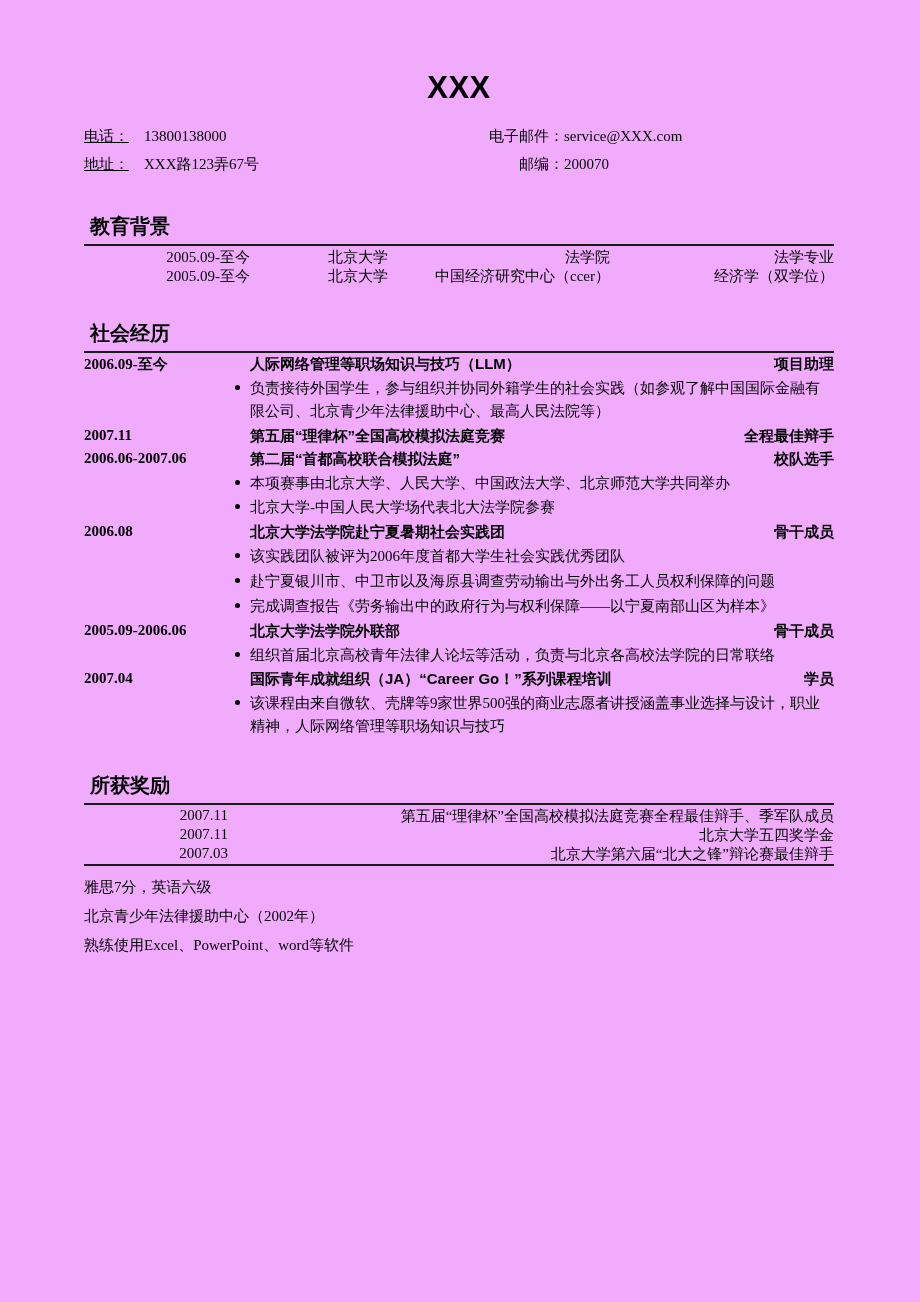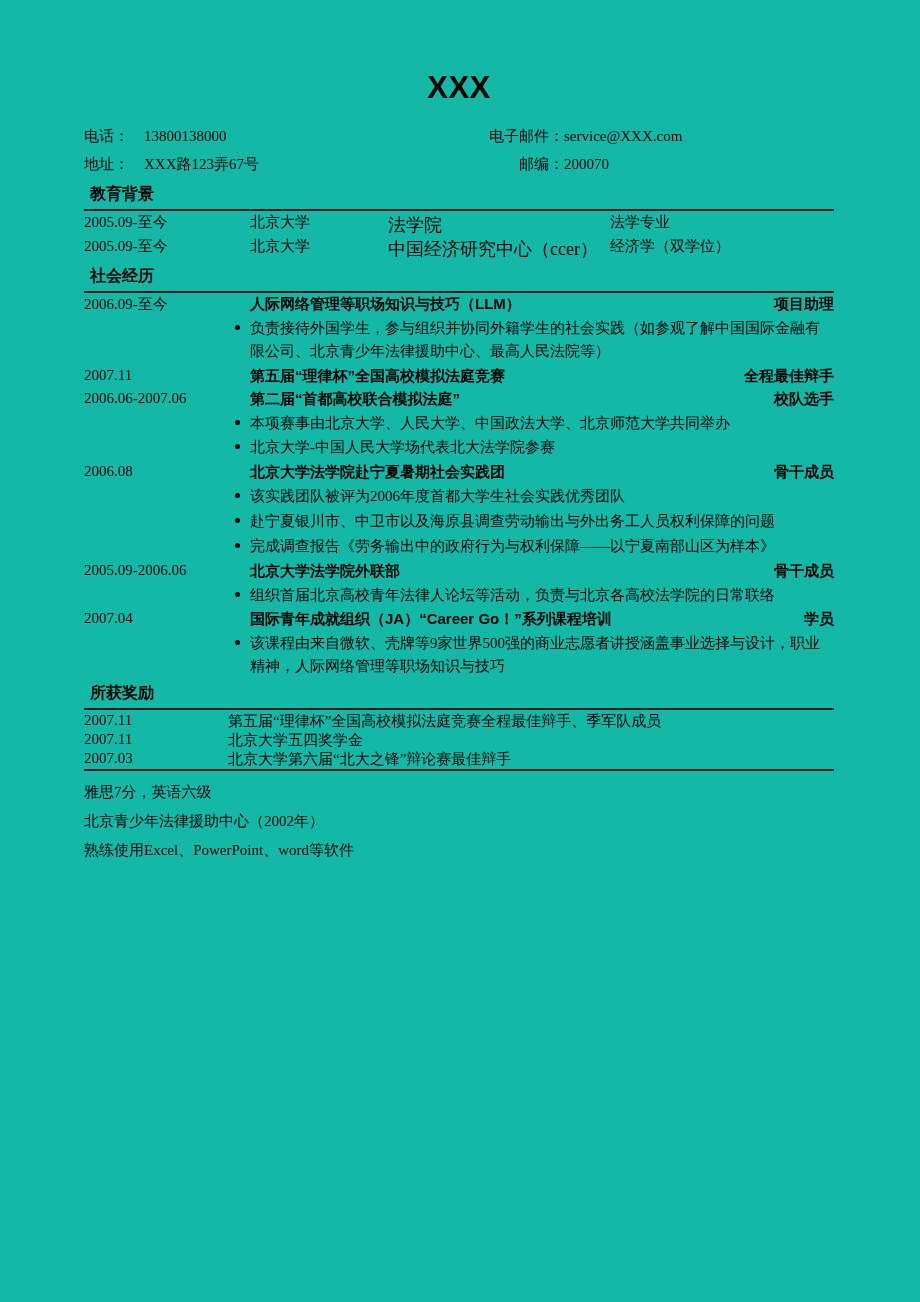--- a/index.html
+++ b/index.html
@@ -8,21 +8,21 @@
     background: #ffffff;
   }
   body {
     font-family: "Liberation Serif", "DejaVu Serif", serif;
     color: #000000;
   }
   #page {
     position: relative;
     width: 920px;
     height: 1302px;
-    background: #14b8a6;
+    background: #f0abfc;
     overflow: hidden;
     box-sizing: border-box;
   }
   .sheet {
     position: absolute;
     left: 84px;
     top: 0;
     width: 750px;
   }
 
@@ -40,58 +40,58 @@
     margin-top: 20px;
     width: 100%;
     border-collapse: collapse;
     font-size: 15px;
   }
   .contact td {
     padding: 4px 0 5px 0;
     vertical-align: baseline;
     white-space: nowrap;
   }
-  .c-lbl-l   { width: 60px;  text-align: left;  padding-left: 38px; }
+  .c-lbl-l   { width: 60px;  text-align: left;  padding-left: 38px; text-decoration: underline; }
   .c-val-l   { width: 300px; text-align: left;  padding-left: 21px; }
   .c-lbl-r   { width: 120px; text-align: right; }
   .c-val-r   { text-align: left; padding-left: 28px; }
 
   
   .sec-title {
     font-family: Liberation Serif, serif;
     font-weight: bold;
-    font-size: 16px;
+    font-size: 20px;
     padding-left: 6px;
-    margin-top: 5px;
+    margin-top: 34px;
     margin-bottom: 4px;
   }
   .rule {
     height: 0;
     border-top: 2px solid #1a1a1a;
     margin-bottom: 2px;
   }
 
   
   .rows { width: 100%; border-collapse: collapse; }
-  .rows td { vertical-align: top; padding: 0; }
+  .rows td { vertical-align: top; padding: 0; text-align: right; }
 
   .r-date {
     width: 166px;
     font-size: 15px;
     padding-top: 7px;
     padding-bottom: 3px;
     white-space: nowrap;
   }
   .r-c2 { width: 138px; font-size: 15px; padding-top: 7px; padding-bottom: 3px; }
-  .r-c3 { width: 222px; font-size: 18px; padding-top: 7px; padding-bottom: 3px; }
+  .r-c3 { width: 222px; font-size: 15px; padding-top: 7px; padding-bottom: 3px; }
   .r-c4 { font-size: 15px; padding-top: 7px; padding-bottom: 3px; }
 
   
   .exp-head { width: 100%; border-collapse: collapse; }
-  .exp-head td { vertical-align: top; padding: 0; }
+  .exp-head td { vertical-align: top; padding: 0; font-weight: bold; }
   .exp-date {
     width: 166px;
     font-size: 15px;
     white-space: nowrap;
     padding-top: 8px;
   }
   .exp-title {
     font-family: "Liberation Sans", "DejaVu Sans", sans-serif;
     font-weight: bold;
     font-size: 15px;

